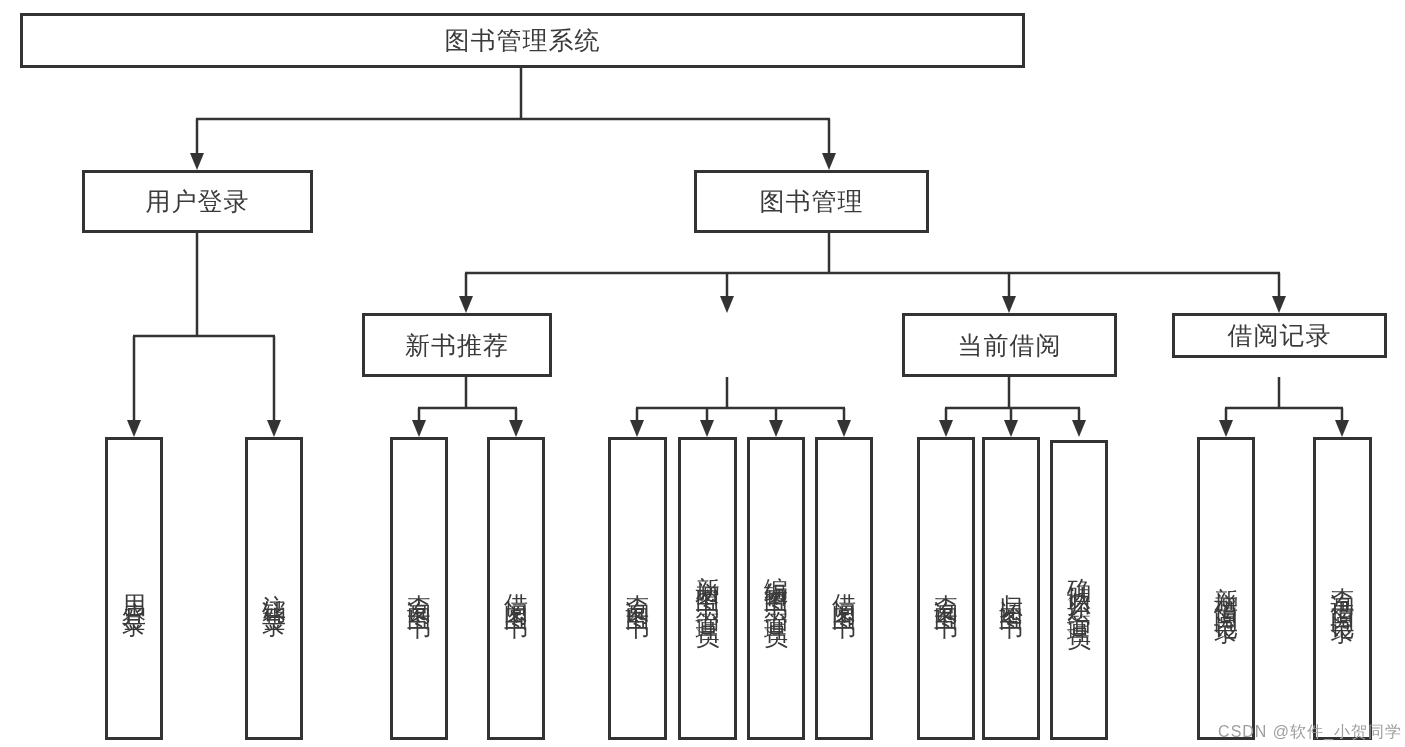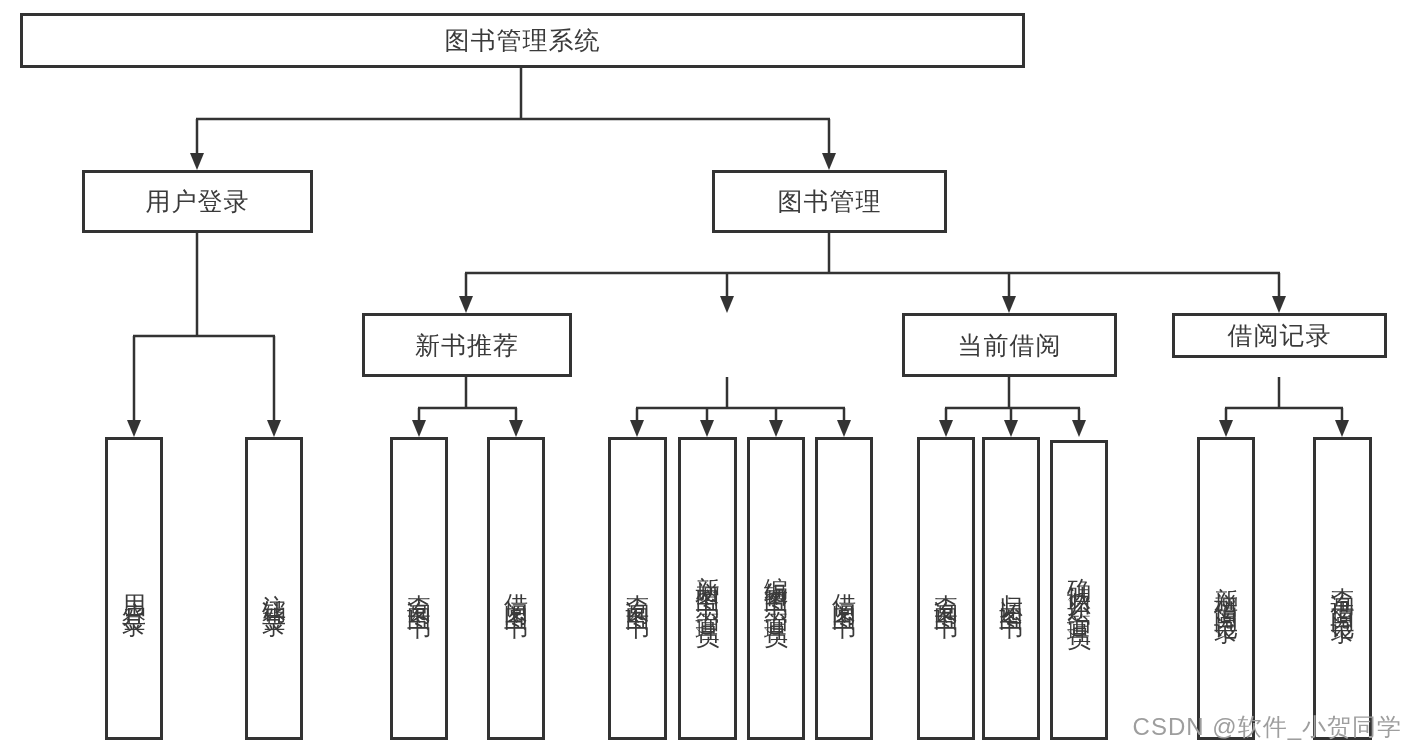--- a/index.html
+++ b/index.html
@@ -37,21 +37,21 @@
     text-orientation: mixed;
     font-size: 24px;
     letter-spacing: 7px;
     line-height: 1;
     color: #3a3a3a;
   }
   .watermark {
     position: absolute;
     right: 3px;
     bottom: 4px;
-    font-size: 24px;
+    font-size: 16px;
     letter-spacing: 1px;
     white-space: nowrap;
   }
 </style>
 </head>
 <body>
 
 <div class="canvas">
 
   <svg class="connectors" viewBox="0 0 1405 747" xmlns="http://www.w3.org/2000/svg">
@@ -109,25 +109,25 @@
       <polygon points="1335,420 1349,420 1342,437" fill="#333333"></polygon>
     </svg>
 
   <div class="box" style="left: 20px; top: 13px; width: 1005px; height: 55px; border-color: rgb(51, 51, 51);">
     <span class="hlabel" style="color: rgb(58, 58, 58);">图书管理系统</span>
   </div>
 
   <div class="box" style="left: 82px; top: 170px; width: 231px; height: 63px; border-color: rgb(51, 51, 51);">
     <span class="hlabel" style="color: rgb(58, 58, 58);">用户登录</span>
   </div>
-  <div class="box" style="left: 712px; top: 170px; width: 235px; height: 63px; border-color: rgb(51, 51, 51); justify-content: center;">
+  <div class="box" style="left: 694px; top: 170px; width: 235px; height: 63px; border-color: rgb(51, 51, 51); justify-content: center;">
     <span class="hlabel" style="color: rgb(58, 58, 58);">图书管理</span>
   </div>
 
-  <div class="box" style="left: 362px; top: 313px; width: 210px; height: 64px; border-color: rgb(51, 51, 51);">
+  <div class="box" style="left: 362px; top: 313px; width: 190px; height: 64px; border-color: rgb(51, 51, 51);">
     <span class="hlabel" style="color: rgb(58, 58, 58);">新书推荐</span>
   </div>
   <div class="box" style="left: 902px; top: 313px; width: 215px; height: 64px; border-color: rgb(51, 51, 51); text-align: right;">
     <span class="hlabel" style="color: rgb(58, 58, 58);">当前借阅</span>
   </div>
   <div class="box" style="left: 1172px; top: 313px; width: 215px; height: 45px; border-color: rgb(51, 51, 51);">
     <span class="hlabel" style="color: rgb(58, 58, 58);">借阅记录</span>
   </div>
 
   <div class="box" style="left: 105px; top: 437px; width: 58px; height: 303px; border-color: rgb(51, 51, 51);">

